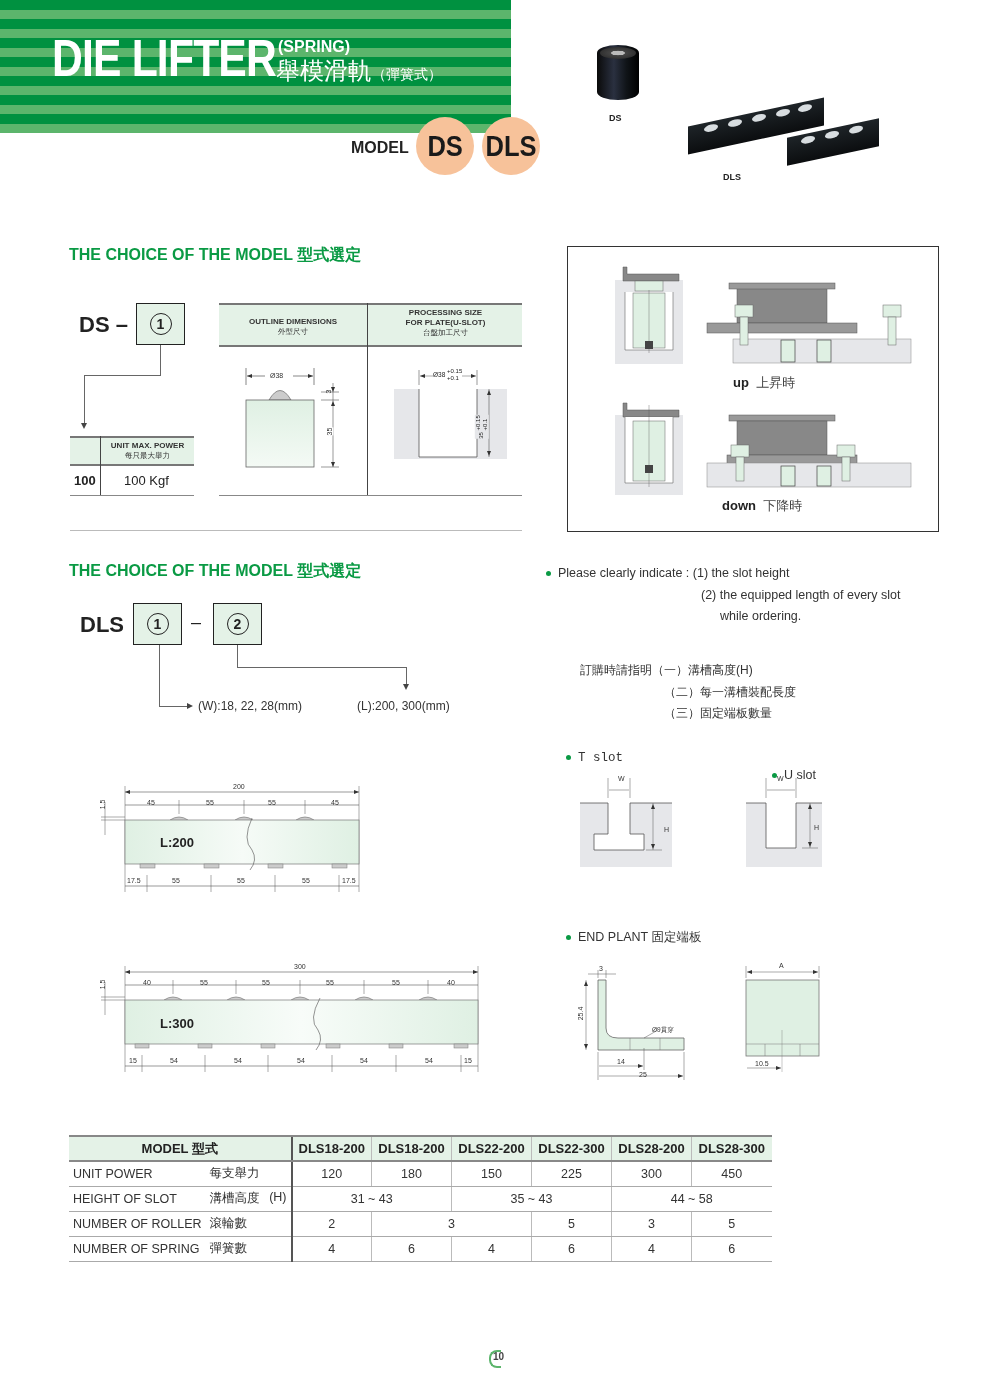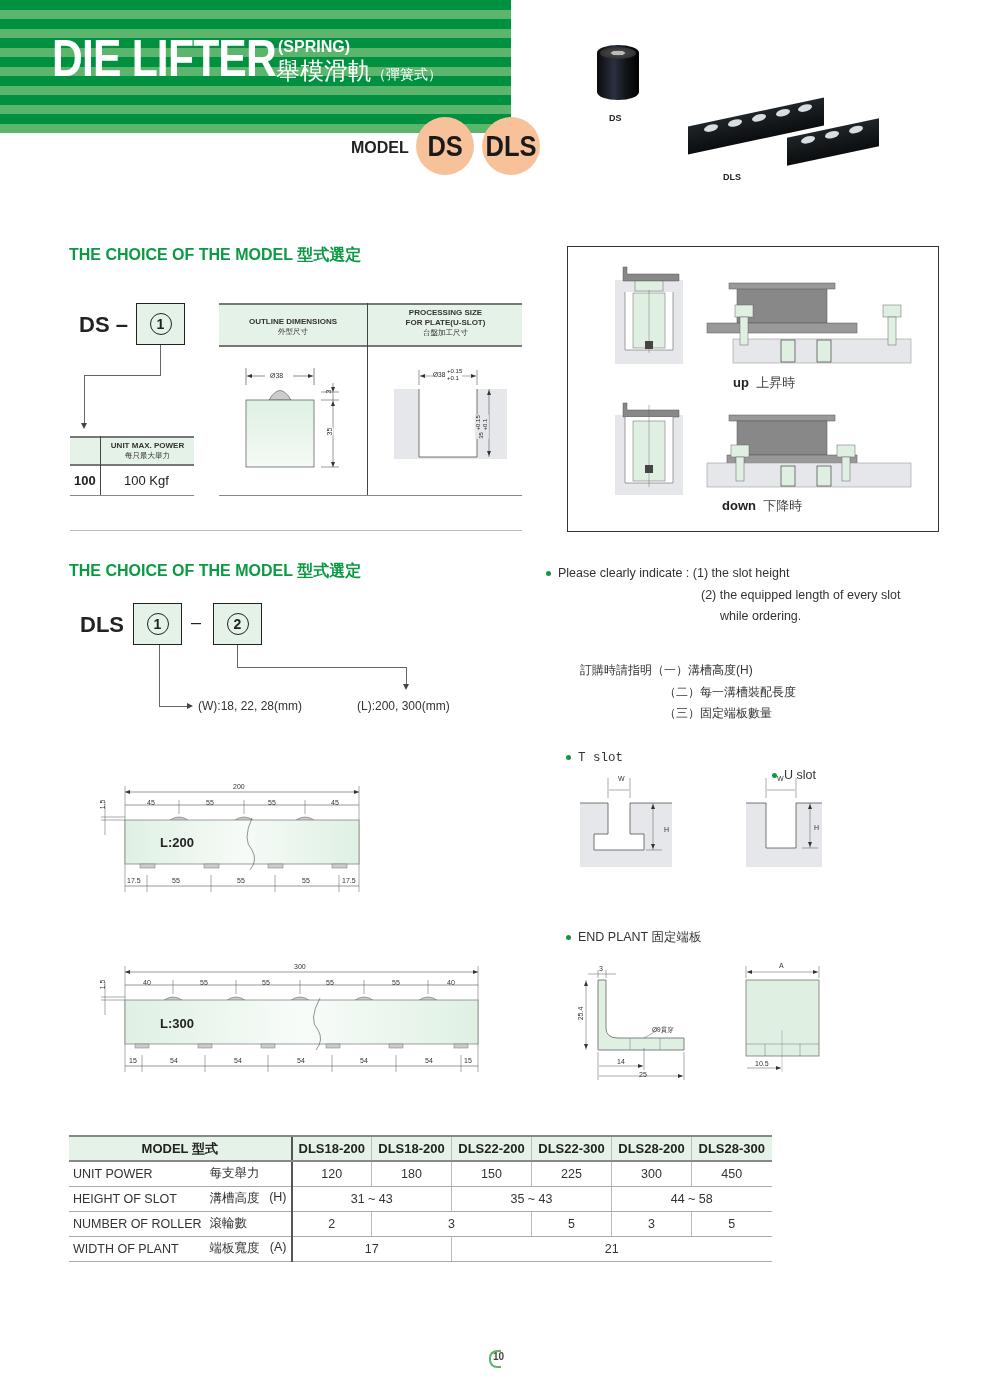--- a/index.html
+++ b/index.html
@@ -487,21 +487,25 @@
       <tr>
         <td class="lab-en">NUMBER OF ROLLER</td>
         <td class="lab-zh"><span>滾輪數</span><span style="float: right;"></span></td>
         <td class="v sepcol" colspan="1">2</td>
         <td class="v" colspan="2">3</td>
         <td class="v" colspan="1">5</td>
         <td class="v" colspan="1">3</td>
         <td class="v" colspan="1">5</td>
       </tr>
       <tr>
-        <td class="lab-en">WIDTH OF PLANT</td>
-        <td class="lab-zh"><span>端板寬度</span><span style="float: right;">(A)</span></td>
-        <td class="v sepcol" colspan="2">17</td>
-        <td class="v" colspan="4">21</td>
+        <td class="lab-en">NUMBER OF SPRING</td>
+        <td class="lab-zh"><span>彈簧數</span><span style="float: right;"></span></td>
+        <td class="v sepcol" colspan="1">4</td>
+        <td class="v" colspan="1">6</td>
+        <td class="v" colspan="1">4</td>
+        <td class="v" colspan="1">6</td>
+        <td class="v" colspan="1">4</td>
+        <td class="v" colspan="1">6</td>
       </tr>
     </tbody>
 </table>
 
 <div class="abs page-num">10</div>
 
 </body></html>

